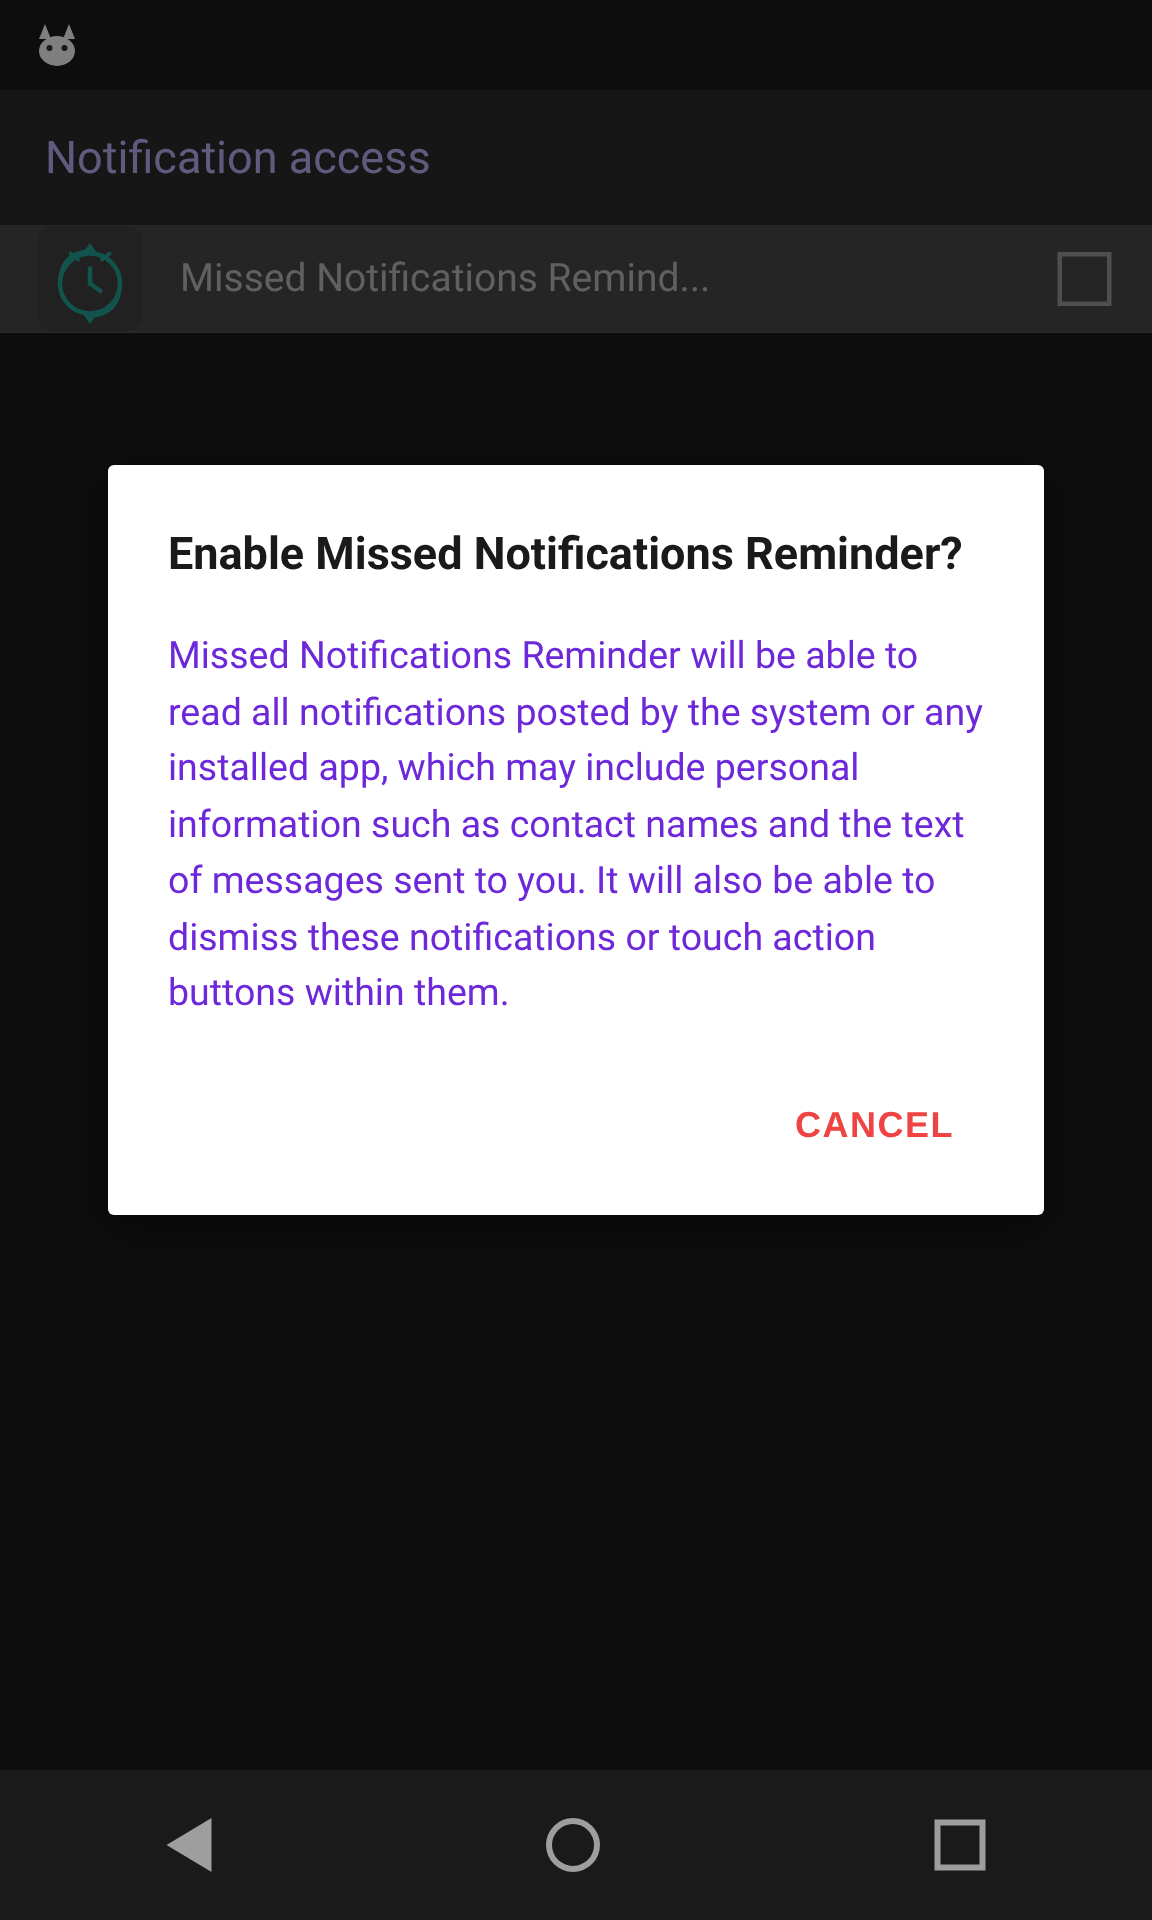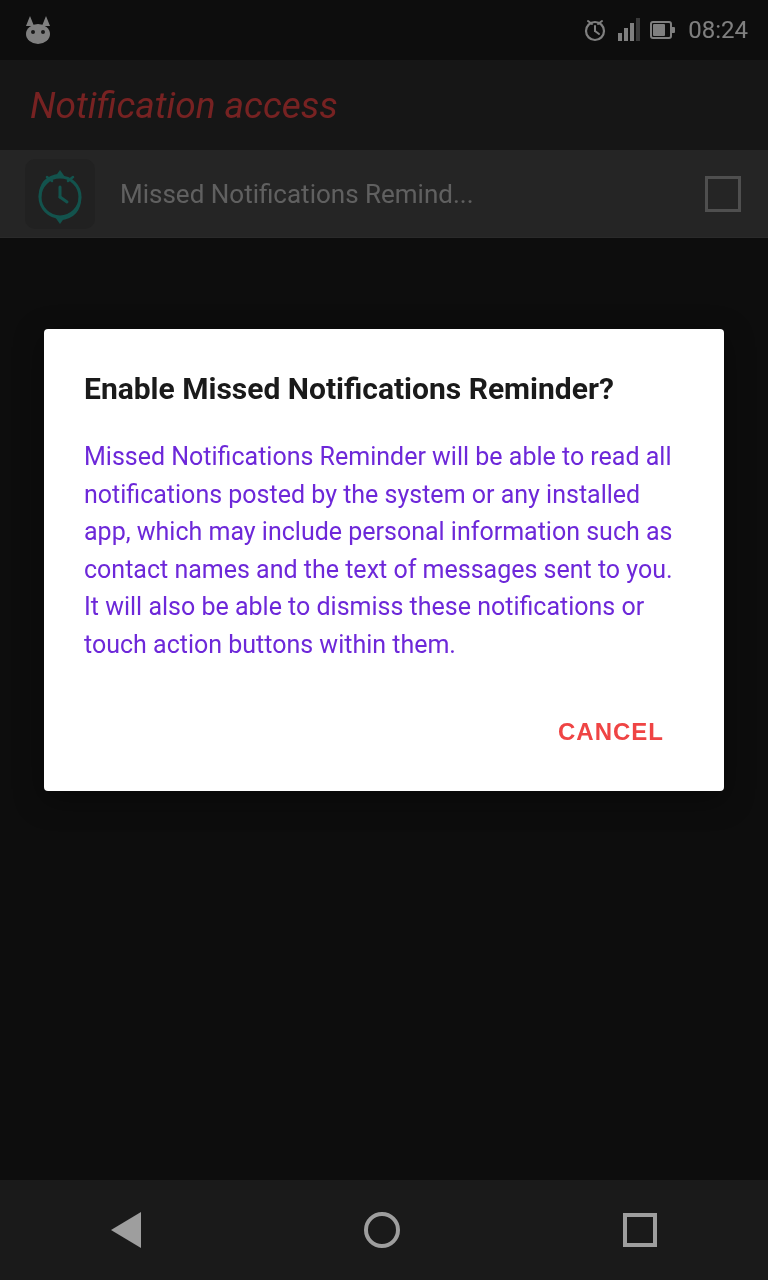--- a/index.html
+++ b/index.html
@@ -57,37 +57,36 @@
     .app-bar {
       width: 100%;
       height: 90px;
       background-color: #2d2d2d;
       display: flex;
       align-items: center;
       padding: 0 30px;
     }
 
     .app-bar-title {
-      color: #ef4444;
-      font-size: 37px;
+      color: #c4b5fd;
+      font-size: 30px;
       font-weight: 400;
-      font-style: italic;
     }
 
     
     .content-bg {
       width: 100%;
       background-color: #424242;
       padding: 0;
     }
 
     
     .list-item-row {
       width: 100%;
-      height: 88px;
+      height: 72px;
       background-color: #4a4a4a;
       display: flex;
       align-items: center;
       padding: 0 20px;
       gap: 20px;
       border-bottom: 1px solid #555;
     }
 
     .app-icon-container {
       width: 80px;
@@ -132,21 +131,21 @@
       width: 100%;
       height: 100%;
       background-color: rgba(0, 0, 0, 0.5);
       display: flex;
       align-items: center;
       justify-content: center;
     }
 
     
     .dialog {
-      width: 680px;
+      width: 624px;
       background-color: #ffffff;
       border-radius: 4px;
       padding: 40px 40px 30px 40px;
       box-shadow: 0 8px 30px rgba(0,0,0,0.4);
       position: relative;
       top: -80px;
     }
 
     .dialog-title {
       font-size: 30px;
@@ -236,44 +235,20 @@
 <div class="status-bar">
   <div class="status-bar-left">
 
     <svg class="app-icon-cat" viewBox="0 0 36 36" fill="none" xmlns="http://www.w3.org/2000/svg">
       <ellipse cx="18" cy="22" rx="12" ry="10" fill="white"></ellipse>
       <polygon points="6,14 10,4 14,14" fill="white"></polygon>
       <polygon points="22,14 26,4 30,14" fill="white"></polygon>
       <circle cx="13" cy="20" r="2" fill="#333"></circle>
       <circle cx="23" cy="20" r="2" fill="#333"></circle>
     </svg>
-  </div>
-  <div class="status-bar-right">
-
-    <svg width="26" height="26" viewBox="0 0 26 26" fill="none">
-      <circle cx="13" cy="14" r="9" stroke="white" stroke-width="2.2" fill="none"></circle>
-      <line x1="13" y1="9" x2="13" y2="14" stroke="white" stroke-width="2" stroke-linecap="round"></line>
-      <line x1="13" y1="14" x2="17" y2="17" stroke="white" stroke-width="2" stroke-linecap="round"></line>
-      <line x1="6" y1="4" x2="10" y2="7" stroke="white" stroke-width="2" stroke-linecap="round"></line>
-      <line x1="20" y1="4" x2="16" y2="7" stroke="white" stroke-width="2" stroke-linecap="round"></line>
-    </svg>
-
-    <svg width="26" height="26" viewBox="0 0 26 26" fill="none">
-      <rect x="2" y="16" width="4" height="8" fill="white"></rect>
-      <rect x="8" y="11" width="4" height="13" fill="white"></rect>
-      <rect x="14" y="6" width="4" height="18" fill="white"></rect>
-      <rect x="20" y="1" width="4" height="23" fill="white" opacity="0.4"></rect>
-    </svg>
-
-    <svg width="26" height="26" viewBox="0 0 26 26" fill="none">
-      <rect x="1" y="5" width="20" height="16" rx="2" stroke="white" stroke-width="2" fill="none"></rect>
-      <rect x="21" y="10" width="4" height="6" rx="1" fill="white"></rect>
-      <rect x="3" y="7" width="12" height="12" rx="1" fill="white"></rect>
-    </svg>
-    <span class="time-text">08:24</span>
   </div>
 </div>
 
 <div class="app-bar">
   <span class="app-bar-title">Notification access</span>
 </div>
 
 <div class="content-bg">
   <div class="list-item-row">
     <div class="app-icon-container">

